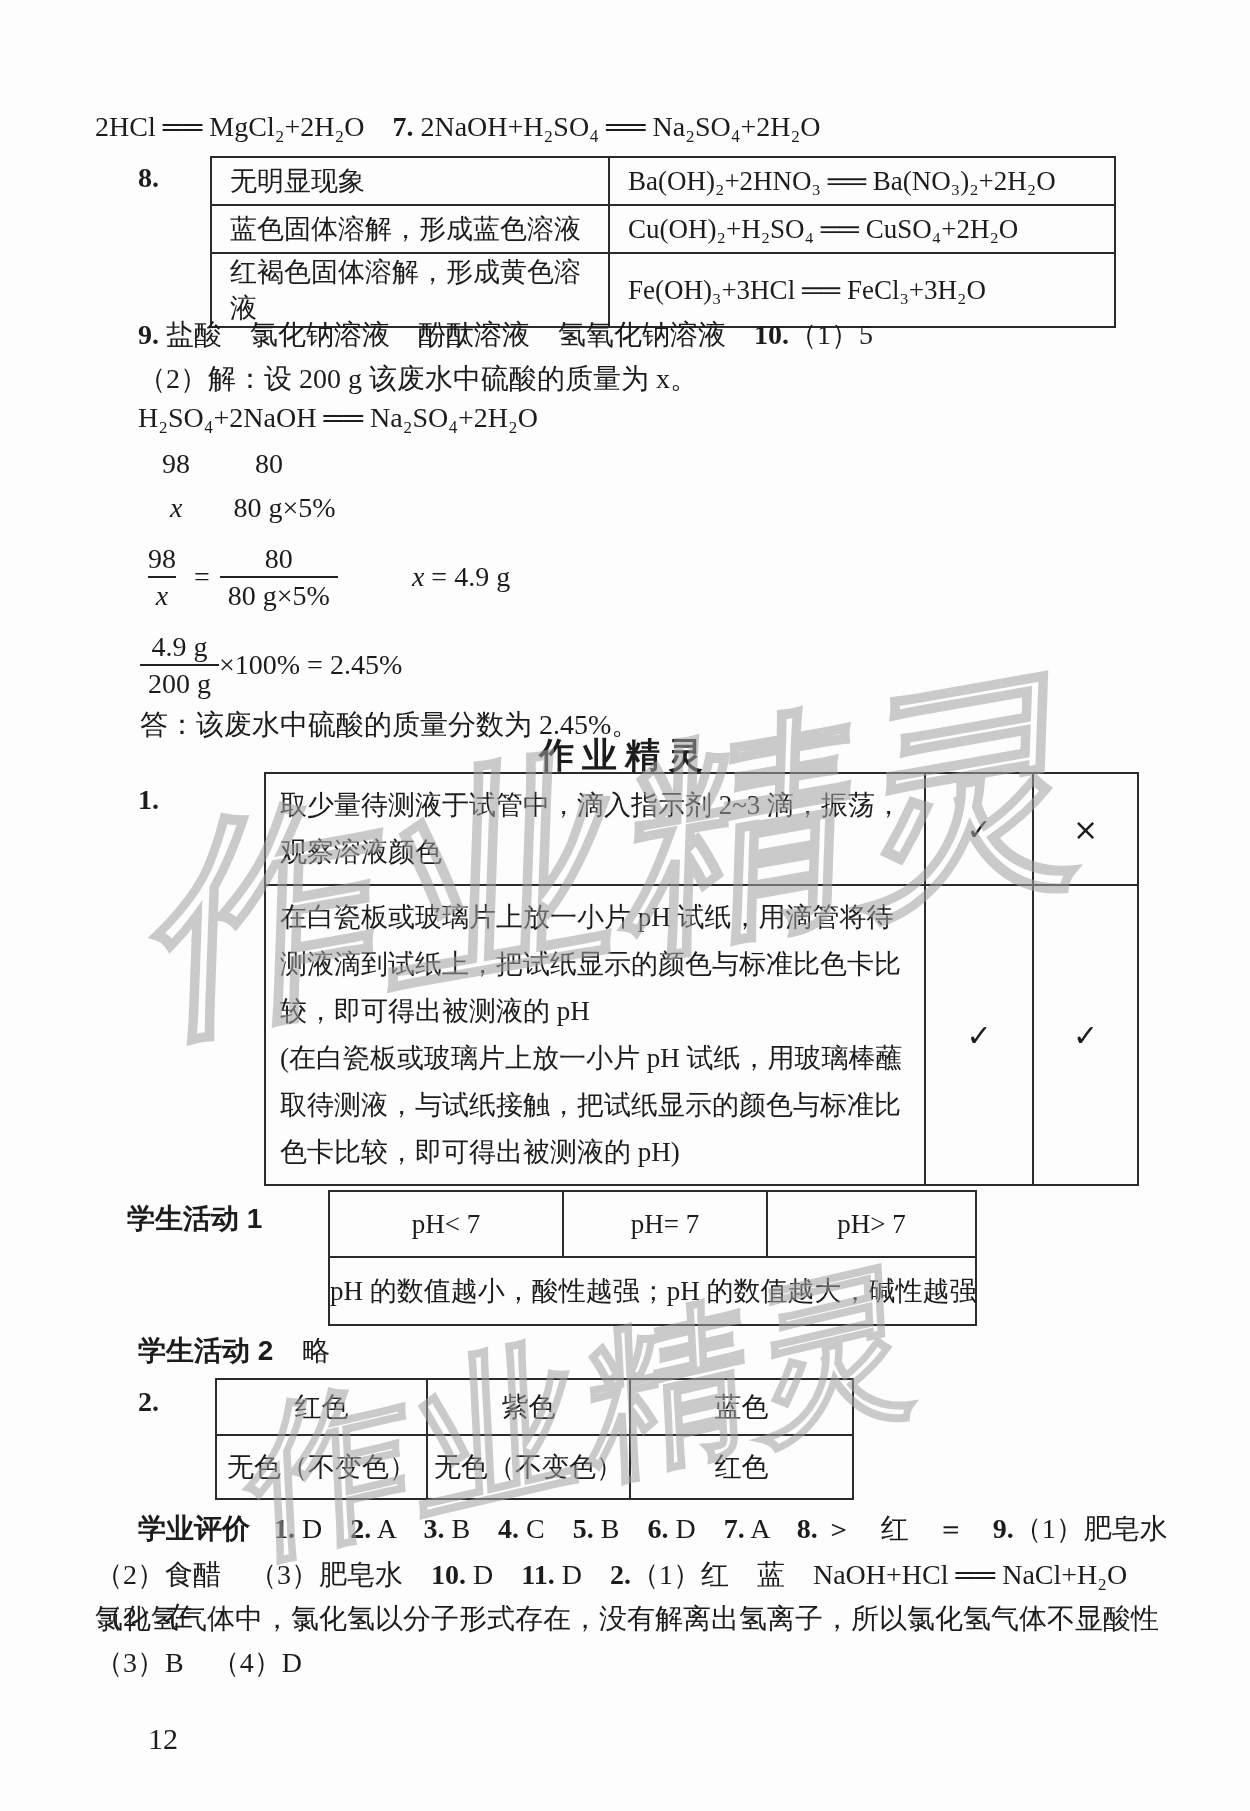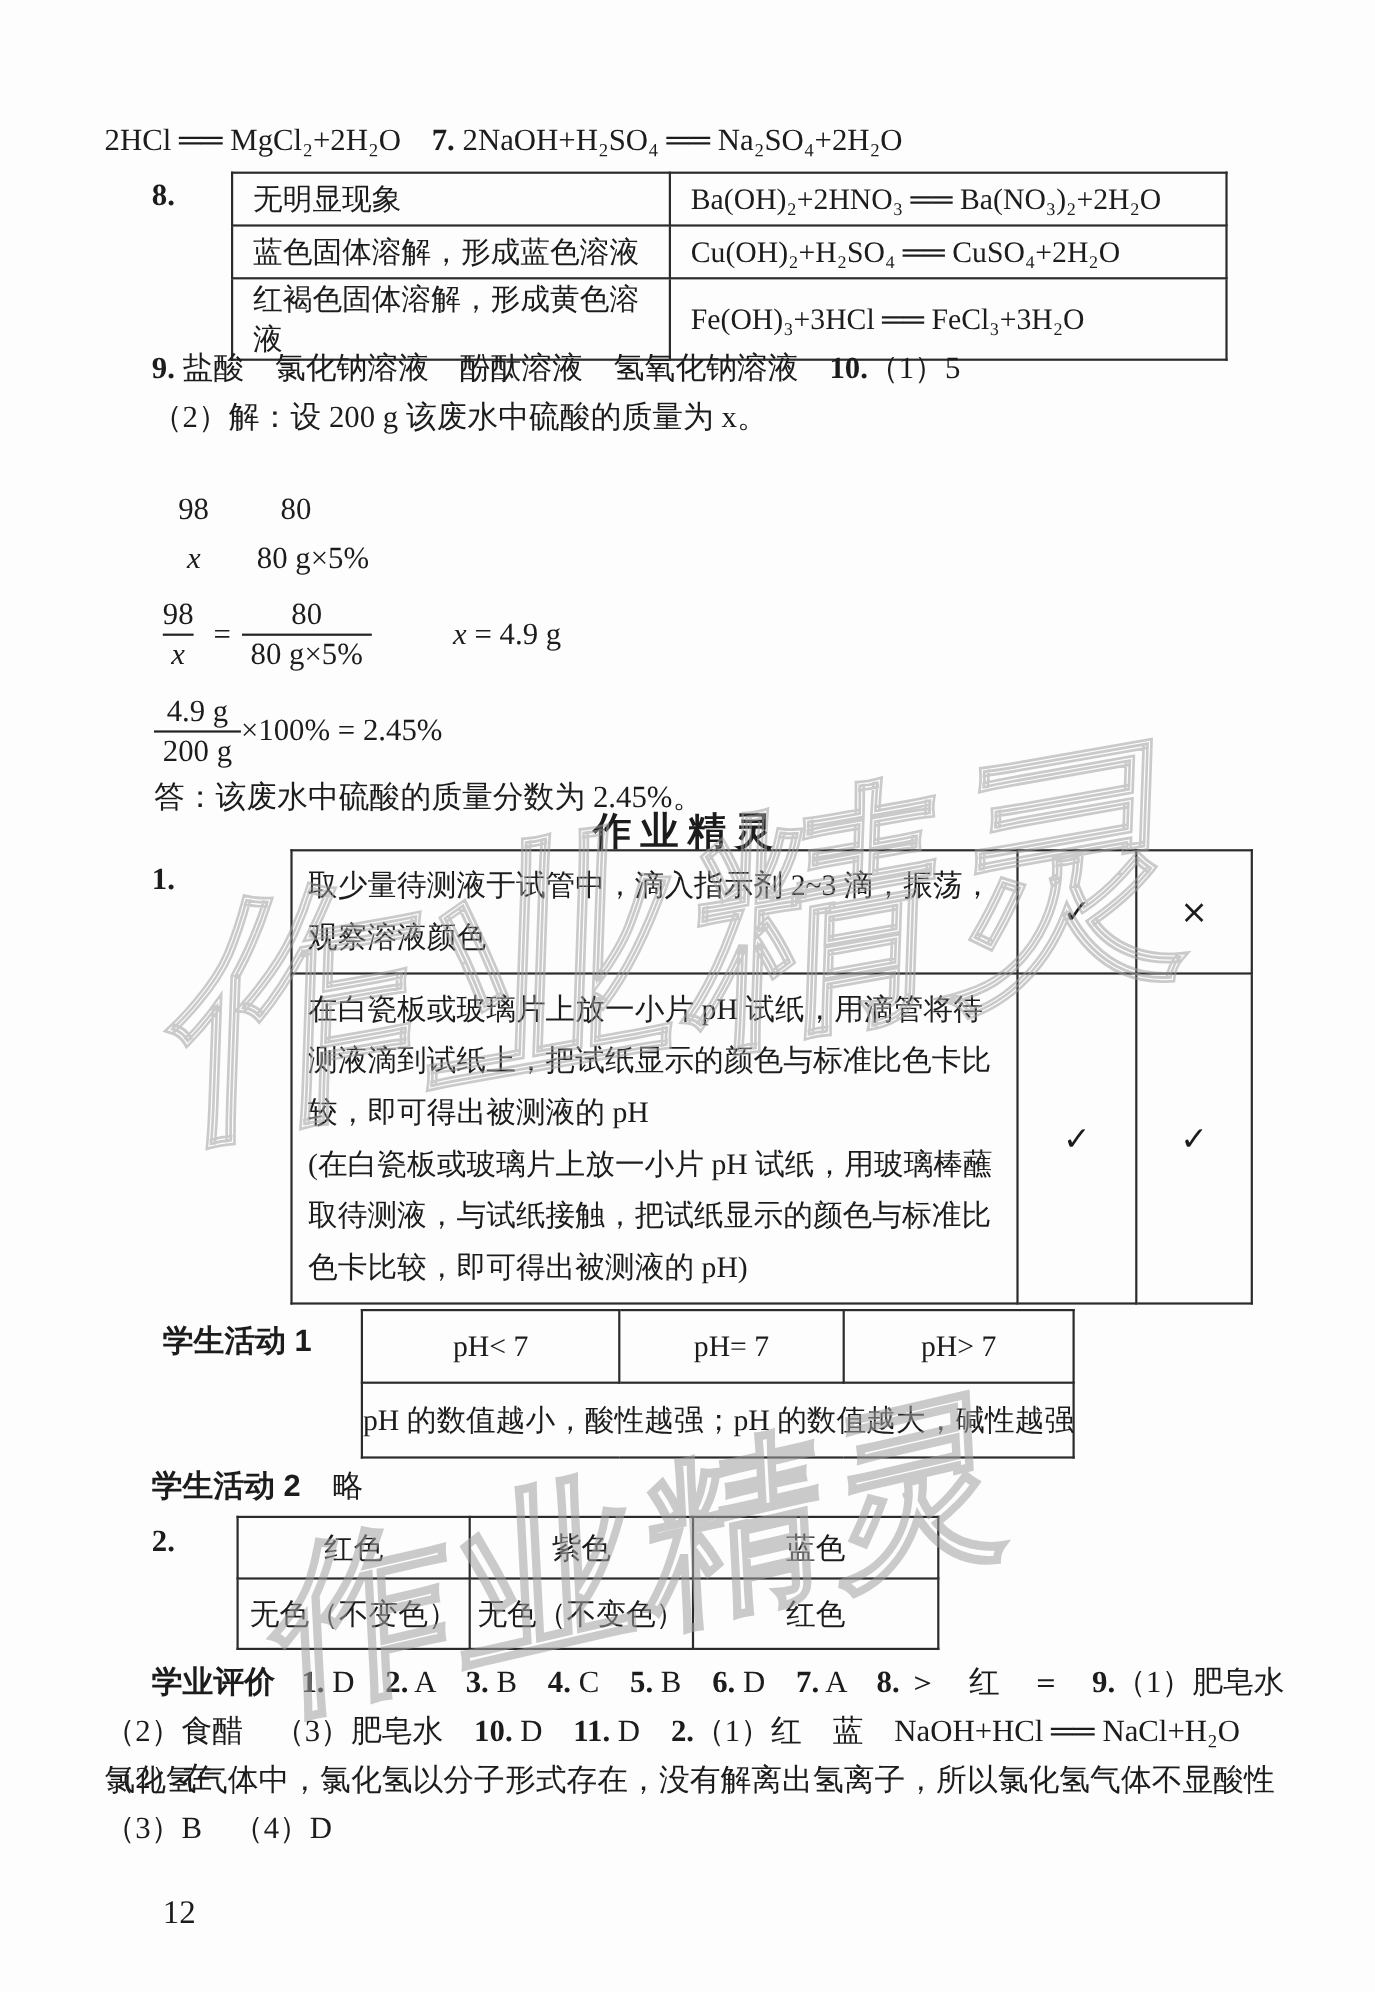--- a/index.html
+++ b/index.html
@@ -78,20 +78,21 @@
     <tr>
       <td>红褐色固体溶解，形成黄色溶液</td>
       <td>Fe(OH)₃+3HCl ══ FeCl₃+3H₂O</td>
     </tr>
   </tbody>
     </table>
 
   <div class="abs" style="left:138px; top:316px;"><span class="b">9.</span><span> 盐酸　氯化钠溶液　酚酞溶液　氢氧化钠溶液　</span><span class="b">10.</span><span>（1）5</span></div>
 
   <div class="abs" style="left:138px; top:360px;">（2）解：设 200 g 该废水中硫酸的质量为 x。</div>
+  <div class="abs" style="left:138px; top:402px;">H₂SO₄+2NaOH ══ Na₂SO₄+2H₂O</div>
 
   <div class="abs" style="left:162px; top:448px;">
     <span>98</span>
     <span style="margin-left:58px;">80</span>
   </div>
   <div class="abs" style="left:170px; top:492px;">
     <span class="ital">x</span>
     <span style="margin-left:44px;">80 g×5%</span>
   </div>
 
@@ -139,21 +140,21 @@
       <td class="txt" style="height:296px;">
         <div>在白瓷板或玻璃片上放一小片 pH 试纸，用滴管将待测液滴到试纸上，把试纸显示的颜色与标准比色卡比较，即可得出被测液的 pH</div>
         <div>(在白瓷板或玻璃片上放一小片 pH 试纸，用玻璃棒蘸取待测液，与试纸接触，把试纸显示的颜色与标准比色卡比较，即可得出被测液的 pH)</div>
       </td>
       <td class="chk">✓</td>
       <td class="chk">✓</td>
     </tr>
   </tbody>
     </table>
 
-  <div class="abs lbl-sans" style="left:148px; top:1200px;">学生活动 1</div>
+  <div class="abs lbl-sans" style="left:127px; top:1200px;">学生活动 1</div>
   <table class="t abs" id="tableAct1" style="left:328px; top:1190px; width:647px;">
     <colgroup>
         <col style="width:234px">
         <col style="width:204px">
         <col style="width:209px">
       </colgroup>
     <tbody>
         <tr>
       <td>pH&lt; 7</td>
       <td>pH= 7</td>

